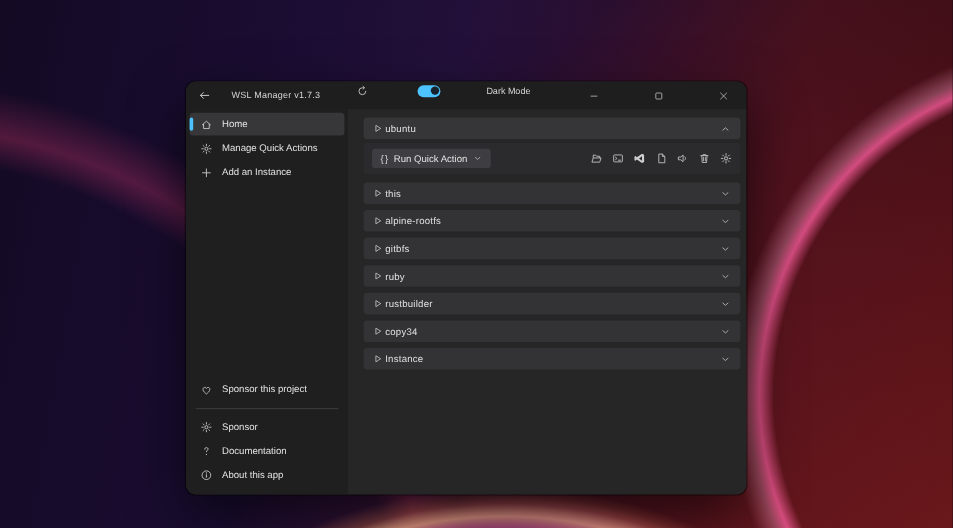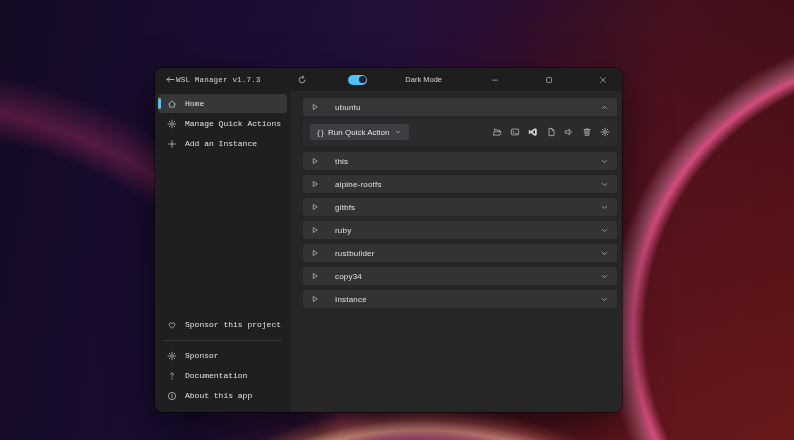--- a/index.html
+++ b/index.html
@@ -27,50 +27,50 @@
     color: #dcdcdc;
   }
   .titlebar {
     height: 23px; background: #1e1e1e; display: flex; align-items: center;
     padding: 0 8px 0 10px; font-size: 7.5px; color: #d6d6d6;
   }
   .tb-btn { background: none; border: none; color: #c9c9c9; cursor: pointer;
     display: flex; align-items: center; justify-content: center; padding: 0; }
   .tb-btn .icn { width: 10px; height: 10px; }
   .back-btn .icn { width: 11px; height: 11px; }
-  .wtitle { letter-spacing: 0.2px; font-family: Liberation Mono, monospace; }
-  .tb-right { margin-left: auto; display: flex; align-items: center; gap: 32px; }
+  .wtitle { margin-left: 17px; letter-spacing: 0.2px; }
+  .tb-right { margin-left: auto; display: flex; align-items: flex-start; gap: 32px; }
   .toggle { width: 19px; height: 10px; border-radius: 5px; position: relative;
     cursor: pointer; margin-left: 9px; }
   .toggle .knob { position: absolute; right: 1.5px; top: 1.5px; width: 7px; height: 7px;
     border-radius: 50%; background: #17222b; }
   .dm-label { margin-left: 6px; margin-right: 10px; }
   .ctrl { width: 22px; height: 18px; }
   
   .app-body { display: flex; height: calc(100% - 23px); }
   .sidebar { width: 135px; background: #1f1f1f; display: flex; flex-direction: column;
     padding: 3px 0 6px; flex-shrink: 0; }
   .side-item { position: relative; height: 19px; margin: 0 3px 1px; border-radius: 3px;
     display: flex; align-items: center; padding-left: 9px; cursor: pointer;
     font-size: 8px; color: #e2e2e2; }
   .side-item.selected { background: #37373a; }
   .side-item .accent { display: none; }
   .side-item.selected .accent { display: block; position: absolute; left: 0; top: 4px;
     width: 2.5px; height: 11px; border-radius: 2px; }
   .side-item .icn { width: 10px; height: 10px; color: #c9c9c9; flex-shrink: 0; }
-  .side-item .lbl { margin-left: 8px; white-space: nowrap; font-family: Liberation Mono, monospace; }
+  .side-item .lbl { margin-left: 8px; white-space: nowrap; }
   .flex-sp { flex: 1; }
   .divider { height: 1px; background: #383838; margin: 5px 8px; }
   
   .content { flex: 1; padding: 7px 5px 0 13px; overflow: hidden; }
   .inst-row { height: 18px; background: #333336; border-radius: 3px;
     display: flex; align-items: center; padding: 0 8px; margin-bottom: 5px;
     font-size: 8px; color: #e0e0e0; cursor: pointer; }
   .inst-row .play { width: 8px; height: 8px; color: #cfcfcf; cursor: pointer; }
-  .inst-row .iname { margin-left: 16px; letter-spacing: 0.2px; }
+  .inst-row .iname { margin-left: 2px; letter-spacing: 0.2px; }
   .inst-row .chev { margin-left: auto; width: 9px; height: 9px; color: #b9b9b9; cursor: pointer; }
   .card { margin-bottom: 7px; }
   .card .inst-row { margin-bottom: 0; background: #363639; }
   .expanded { background: #2b2b2d; border-radius: 3px; margin-top: 3px;
     padding: 5px 7px; display: flex; align-items: center; justify-content: space-between; }
   .qa-btn { background: #3e3e42; border: none; border-radius: 3px; height: 16px;
     display: flex; align-items: center; gap: 5px; padding: 0 7px; color: #e2e2e2;
     font-size: 8px; font-family: inherit; cursor: pointer; }
   .qa-btn .braces { font-size: 8px; color: #d8d8d8; letter-spacing: -0.5px; }
   .qa-btn .icn { width: 8px; height: 8px; color: #bdbdbd; }

